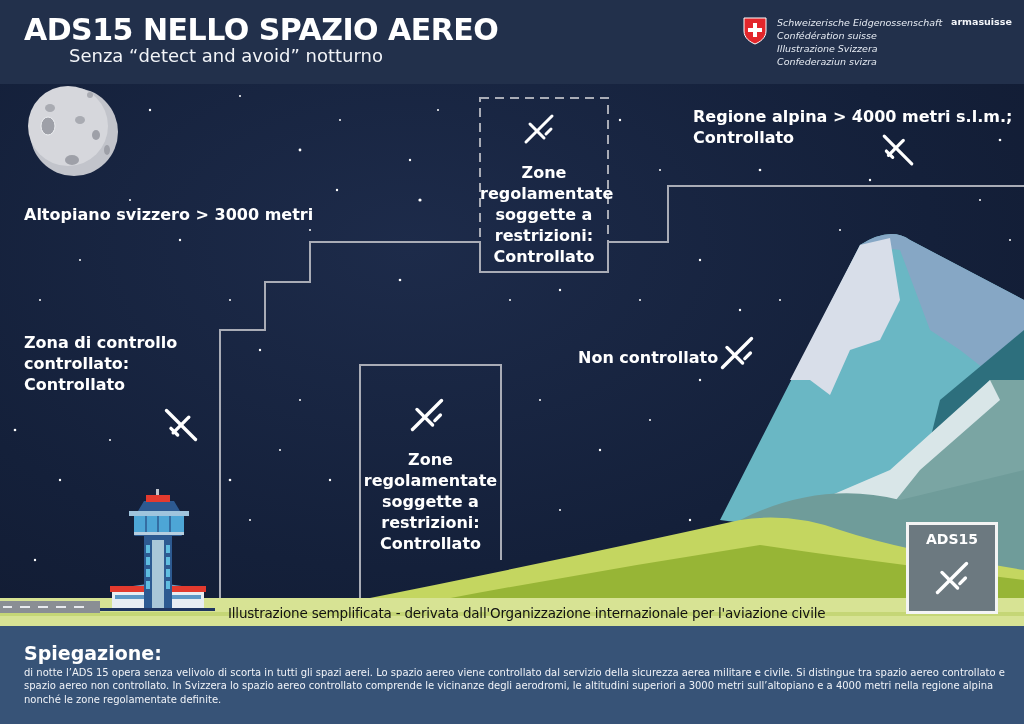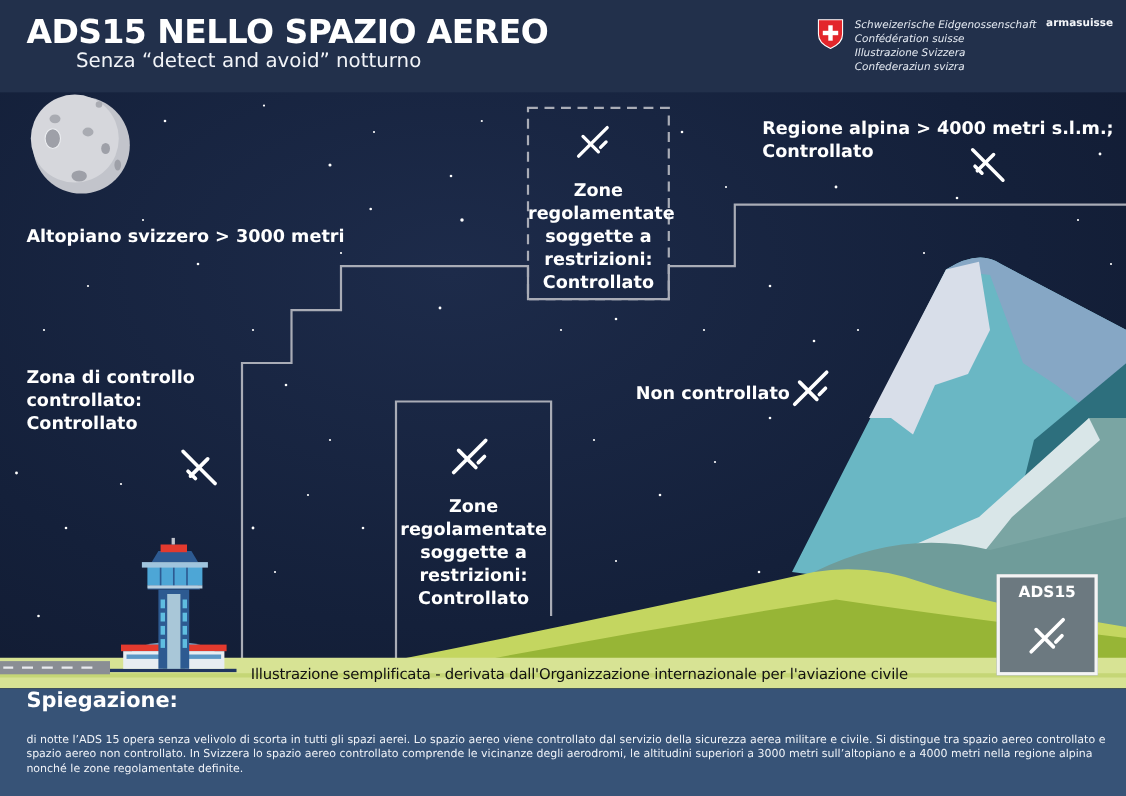--- a/index.html
+++ b/index.html
@@ -23,21 +23,21 @@
   .label div { white-space: nowrap; }
 
   .caption { position: absolute; left: 228px; top: 521px; font-size: 13.5px; color: #111; white-space: nowrap; letter-spacing: -0.2px; }
 
   .ads-box { position: absolute; left: 906px; top: 422px; width: 92px; height: 92px; background: #6c7980; border: 3px solid #f4f4f4; margin-top: 16px; }
   .ads-box .ads-label { position: absolute; left: 0; top: 6px; width: 100%; text-align: center; font-weight: bold; font-size: 14px; color: #fff; }
 
   .plane { position: absolute; }
 
   .explain { position: absolute; left: 0; top: 626px; width: 1024px; height: 98px; background: #375377; }
-  .explain-title { position: absolute; left: 24px; top: 0; font-size: 19px; font-weight: bold; color: #fff; }
+  .explain-title { position: absolute; left: 24px; top: 16px; font-size: 19px; font-weight: bold; color: #fff; }
   .explain-text { position: absolute; left: 24px; top: 40px; width: 990px; font-size: 10px; line-height: 13.3px; color: #f0f3f8; }
 </style>
 </head>
 <body>
 
 <div class="header">
   <div class="title">ADS15 NELLO SPAZIO AEREO</div>
   <div class="subtitle">Senza “detect and avoid” notturno</div>
 
   <svg class="shield" viewBox="0 0 24 28">

